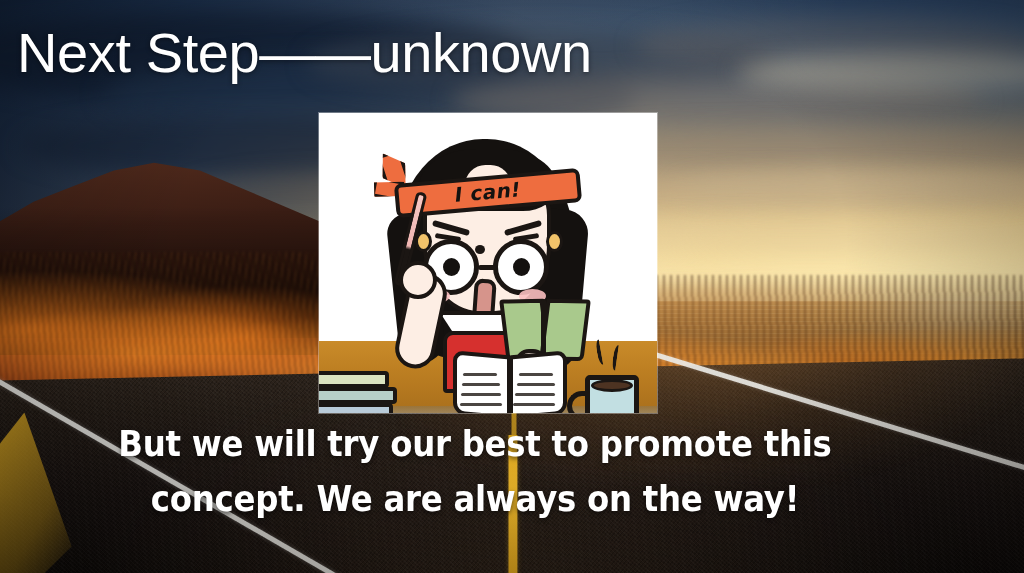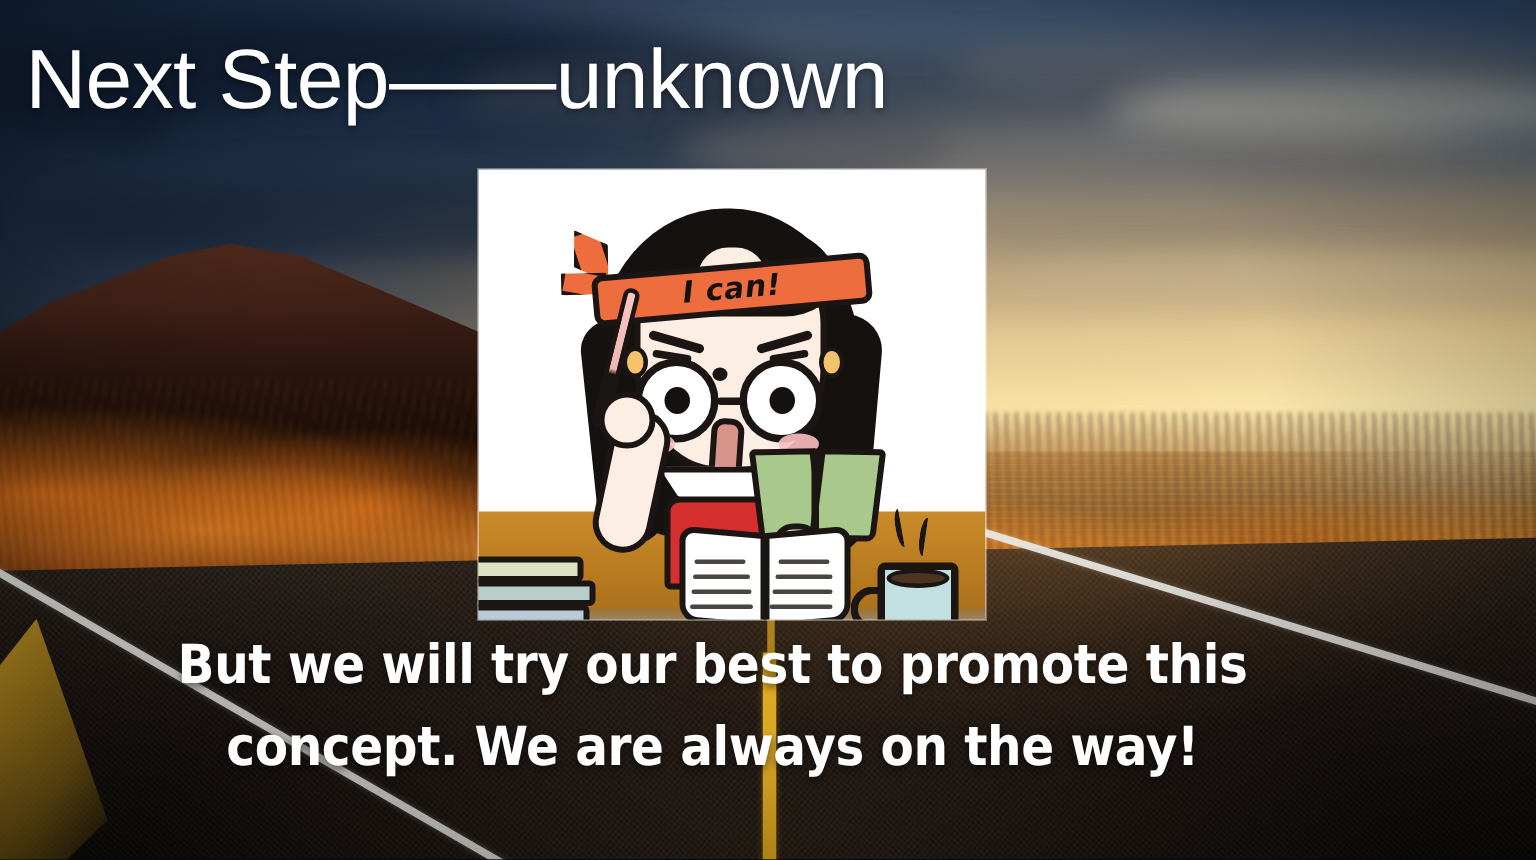--- a/index.html
+++ b/index.html
@@ -9,21 +9,21 @@
   }
   body {
     font-family: "Liberation Sans", sans-serif;
   }
 
   .slide {
     position: relative;
     width: 1024px;
     height: 573px;
     overflow: hidden;
-    background: #0f172a;
+    background: #ef4444;
   }
 
   
   .photo { position: absolute; inset: 0; overflow: hidden; }
 
   
   .sky {
     position: absolute; left: 0; top: 0; width: 100%; height: 56%;
     background:
       linear-gradient(100deg,

